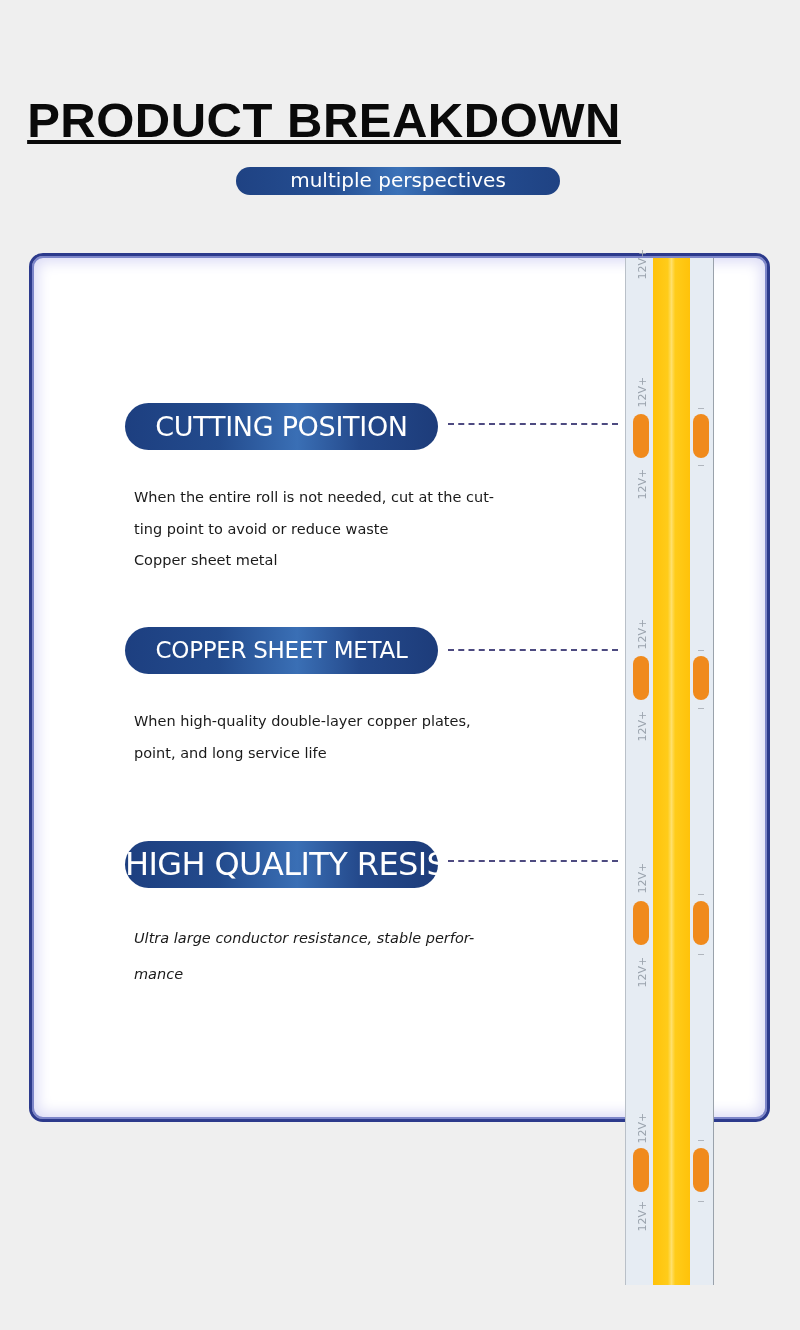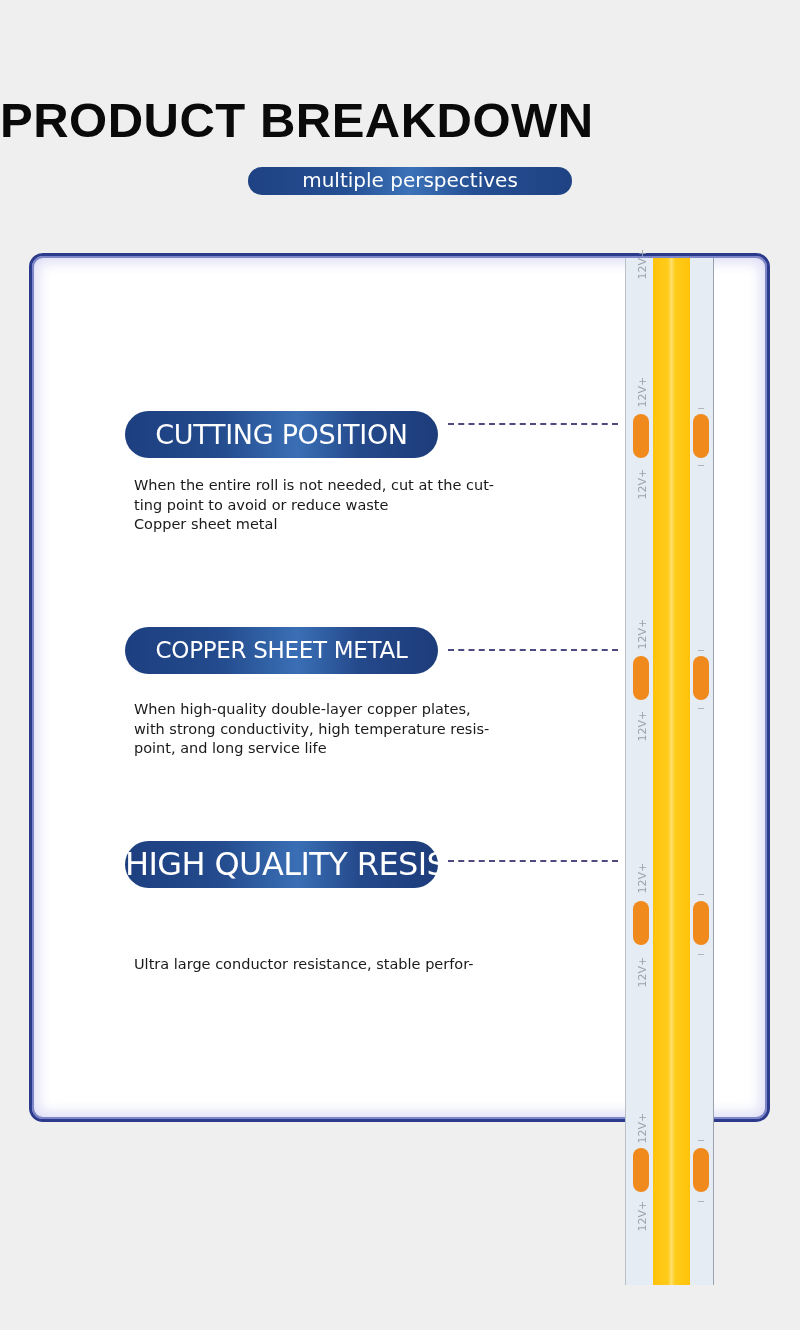--- a/index.html
+++ b/index.html
@@ -1,33 +1,33 @@
 <!DOCTYPE html>
 <html><head>
 <meta charset="utf-8">
 <style>
   html,body{margin:0;padding:0;}
   body{width:800px;height:1330px;background:#efefef;position:relative;overflow:hidden;font-family:"DejaVu Sans","Liberation Sans",sans-serif;}
-  .title{position:absolute;left:0;top:92px;width:648px;font-family:"Liberation Sans",sans-serif;font-weight:700;font-size:49px;color:#0a0a0a;letter-spacing:0.5px;}
-  .subpill{position:absolute;left:248px;top:167px;width:324px;height:28px;border-radius:14px;
+  .title{position:absolute;left:0;top:92px;width:648px;text-align:center;font-family:"Liberation Sans",sans-serif;font-weight:700;font-size:49px;color:#0a0a0a;letter-spacing:0.5px;text-decoration:underline;}
+  .subpill{position:absolute;left:236px;top:167px;width:324px;height:28px;border-radius:14px;
     background:linear-gradient(90deg,#1f4283 0%,#254f93 30%,#3b72b8 50%,#254f93 70%,#1f4283 100%);
     color:#fff;text-align:center;line-height:27px;font-size:20px;font-family:"DejaVu Sans",sans-serif;}
   .card{position:absolute;left:29px;top:253px;width:735px;height:863px;border:3px solid #2c3a8c;border-radius:14px;background:#fff;
     box-shadow:inset 0 0 0 2px #7d86c9, inset 0 0 14px 6px #dcdcf6;}
   .pill{position:absolute;left:125px;width:313px;height:47px;border-radius:24px;
     background:linear-gradient(90deg,#1d3f80 0%,#234b8d 30%,#3a6fb5 55%,#24498b 75%,#1d3c7a 100%);
     color:#fff;text-align:center;line-height:47px;font-size:25px;font-family:"DejaVu Sans",sans-serif;white-space:nowrap;letter-spacing:-0.3px;}
-  .pill.p1{top:403px;font-size:27px;margin-top:8px;}
+  .pill.p1{top:403px;font-size:27px;}
   .pill.p2{top:627px;font-size:23px;}
   .pill.p3{top:841px;font-size:32px;letter-spacing:-0.6px;}
   .desc{position:absolute;left:134px;width:390px;font-size:14.5px;line-height:19.5px;color:#1a1a1a;font-family:"DejaVu Sans",sans-serif;}
-  .desc div{white-space:nowrap;}
+  .desc div{white-space:nowrap;margin-top:12px;}
   .d1{top:476px;}
   .d2{top:700px;}
-  .d3{top:952px;line-height:24px;}
+  .d3{top:914px;line-height:24px;font-style:italic;}
   .dash{position:absolute;left:448px;width:170px;height:0;border-top:2px dashed #4d4a80;}
   .strip{position:absolute;left:625px;top:258px;width:87px;height:1027px;background:#e6ecf3;border-left:1px solid #b9c0c8;border-right:1px solid #9aa2ab;}
   .led{position:absolute;left:27px;top:0;width:37px;height:100%;background:linear-gradient(90deg,#ffc20a 0%,#ffcc1a 40%,#ffe06a 50%,#ffcc1a 60%,#ffc20a 100%);}
   .pad{position:absolute;width:16px;height:44px;border-radius:8px;background:#f08a1c;}
   .padL{left:7px;}
   .padR{left:67px;}
   .mark{position:absolute;left:3px;font-size:11px;color:#9aa3ad;transform:rotate(-90deg);transform-origin:center;white-space:nowrap;width:26px;text-align:center;font-family:"DejaVu Sans",sans-serif;}
   .minus{position:absolute;left:72px;width:6px;height:1px;background:#b0b6be;}
 </style>
 </head>
@@ -43,28 +43,28 @@
 <div class="desc d1">
   <div>When the entire roll is not needed, cut at the cut-</div>
   <div>ting point to avoid or reduce waste</div>
   <div>Copper sheet metal</div>
 </div>
 
 <div class="pill p2">COPPER SHEET METAL</div>
 <div class="dash" style="top:649px;"></div>
 <div class="desc d2">
   <div>When high-quality double-layer copper plates,</div>
-  <div>with strong conductivity, high temperature resis-</div>
   <div>point, and long service life</div>
 </div>
 
 <div class="pill p3">HIGH QUALITY RESISTORS</div>
 <div class="dash" style="top:860px;"></div>
 <div class="desc d3">
   <div>Ultra large conductor resistance, stable perfor-</div>
+  <div>mance</div>
 </div>
 
 <div class="strip">
   <div class="led"></div>
 
   <div class="mark" style="top:2px;">12V+</div>
 
   <div class="mark" style="top:130px;">12V+</div>
   <div class="pad padL" style="top:156px;"></div>
   <div class="pad padR" style="top:156px;"></div>

